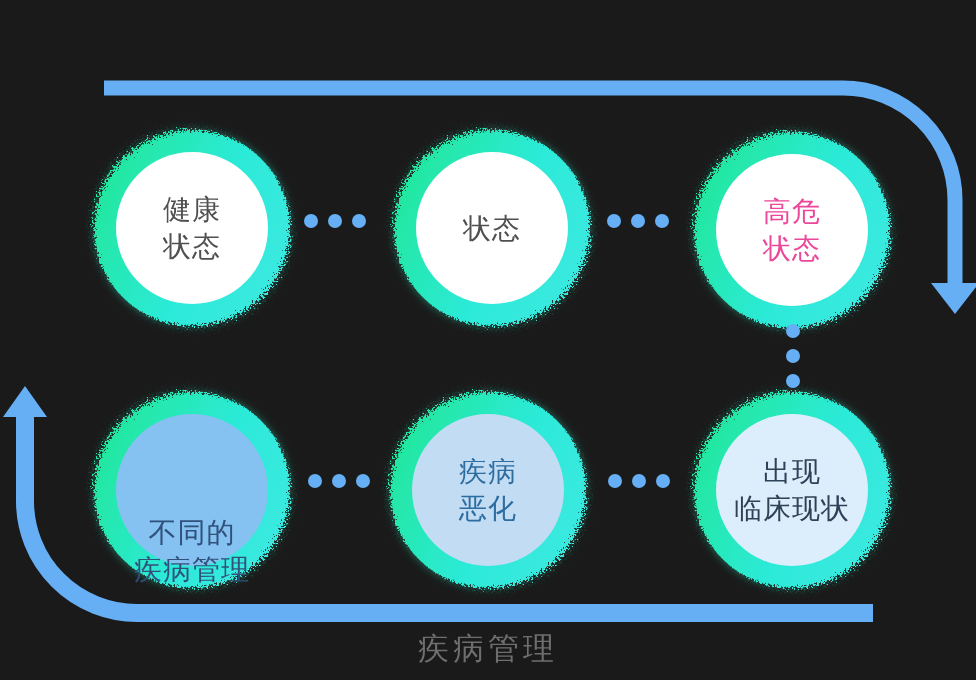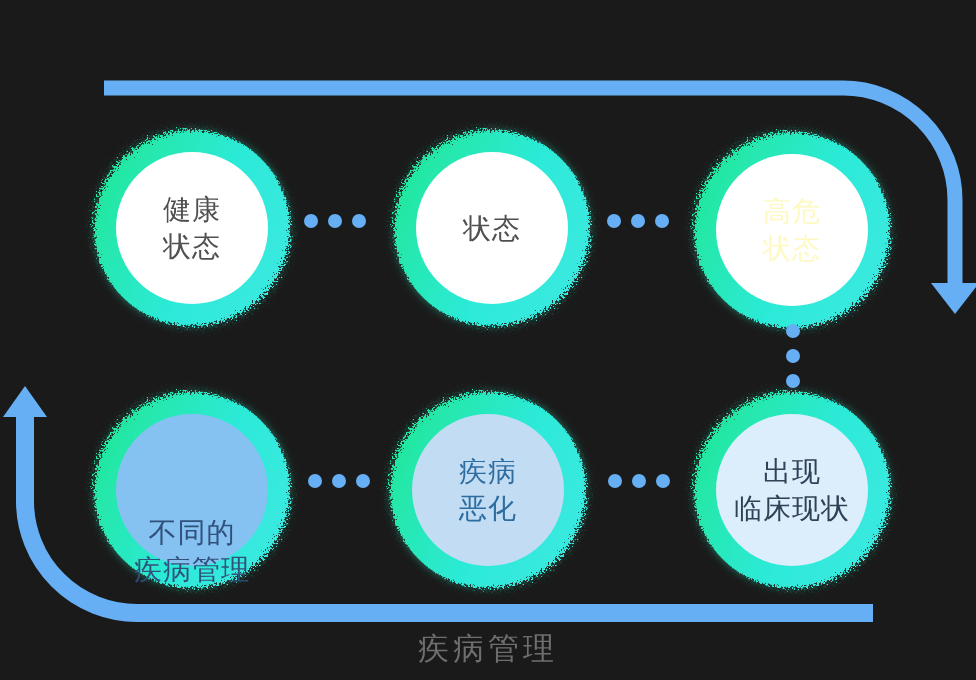--- a/index.html
+++ b/index.html
@@ -83,21 +83,21 @@
   <div class="node" style="left:394px;top:130px">
     <div class="node-ring"></div>
     <div class="node-fill" style="background: rgb(255, 255, 255);"></div>
     <div class="node-label" style="color: rgb(80, 80, 80);">
       <span>状态</span>
     </div>
   </div>
   <div class="node" style="left:694px;top:132px">
     <div class="node-ring"></div>
     <div class="node-fill" style="background: rgb(255, 255, 255);"></div>
-    <div class="node-label" style="color: #fef9c3;">
+    <div class="node-label" style="color: #ec4899;">
       <span>高危</span>
       <span>状态</span>
     </div>
   </div>
 
   <div class="node" style="left:94px;top:392px">
     <div class="node-ring"></div>
     <div class="node-fill" style="background: rgb(133, 194, 241);"></div>
     <div class="node-label" style="color: rgb(49, 81, 124); justify-content: flex-end;">
       <span>不同的</span>

